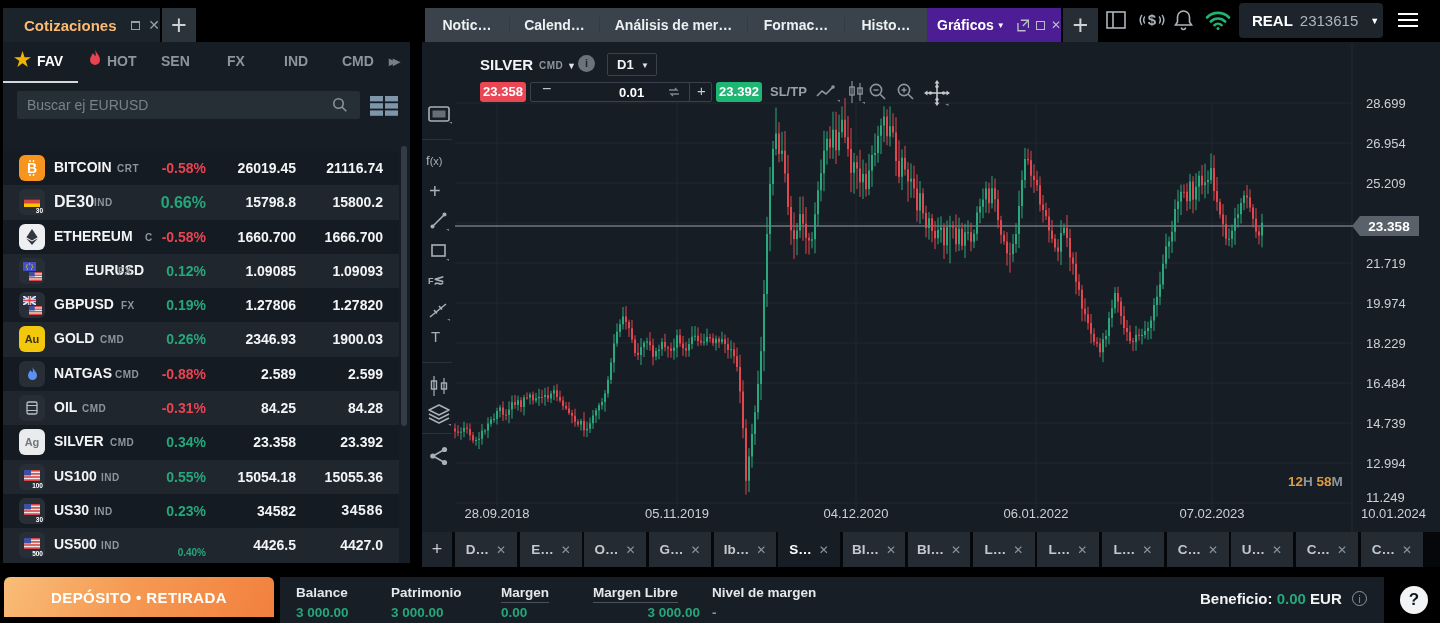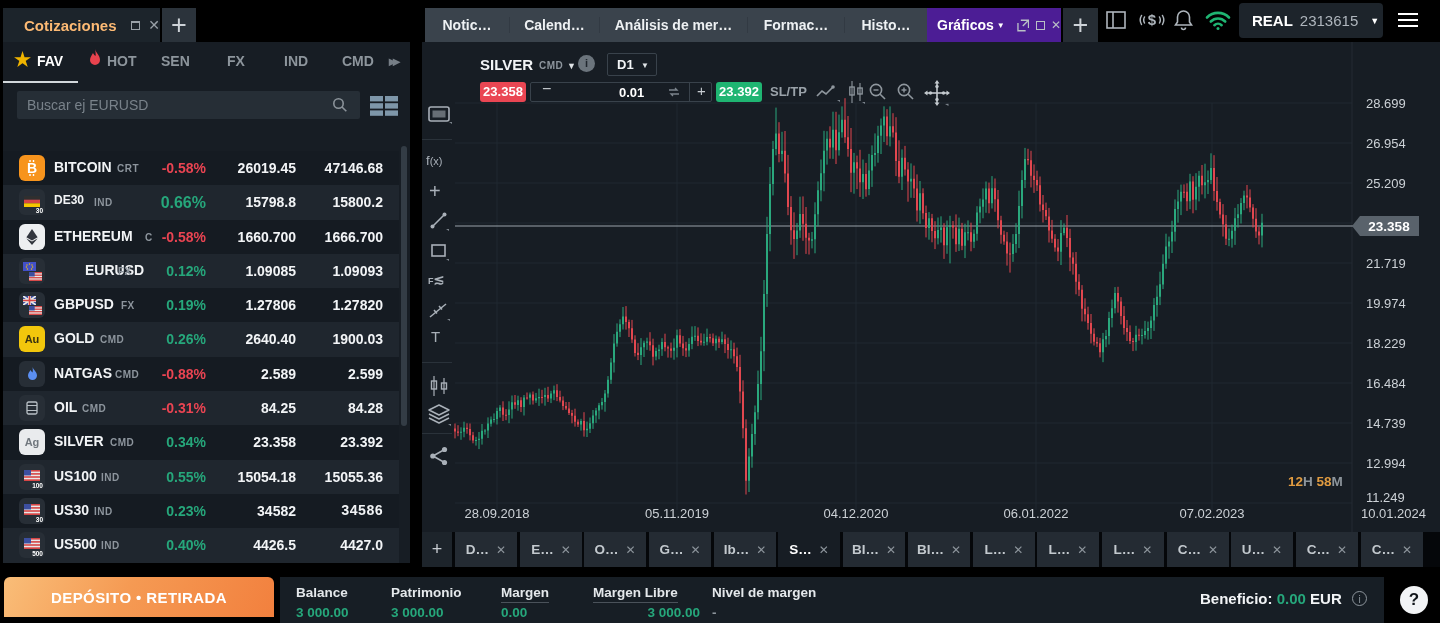--- a/index.html
+++ b/index.html
@@ -57,34 +57,34 @@
 <div style="width:26px;height:26px;border-radius:6px;position:absolute;left:16px;top:4px;background:#f7941d;display:flex;align-items:center;justify-content:center;">
           <svg width="14" height="16" viewBox="0 0 14 16">
             <text x="7" y="13" text-anchor="middle" font-size="14" font-weight="bold" fill="#fff" font-family="Liberation Sans">B</text>
             <path d="M5 0v2M8.5 0v2M5 14v2M8.5 14v2" stroke="#fff" stroke-width="1.4"></path>
           </svg>
         </div>
 <span style="position:absolute;left:51px;top:8px;font-size:14px;color:#f2f4f6;">BITCOIN</span>
 <span style="position:absolute;left:114px;top:12px;font-size:10px;color:#8d959d;letter-spacing:.5px;">CRT</span>
 <span class="r" style="position:absolute;left:203px;top:9px;font-size:14px;transform:translateX(-100%);">-0.58%</span>
 <span style="position:absolute;left:293px;top:9px;font-size:14px;color:#f2f4f6;transform:translateX(-100%);">26019.45</span>
-<span style="position:absolute;left:380px;top:9px;font-size:14px;color:#f2f4f6;transform:translateX(-100%);">47146.68</span>
+<span style="position:absolute;left:380px;top:9px;font-size:14px;color:#f2f4f6;transform:translateX(-100%);">21116.74</span>
 </div>
 <div style="position:relative;height:34.3px;background:#1f262e;font-weight:bold;">
 <div style="width:26px;height:26px;border-radius:6px;position:absolute;left:16px;top:4px;background:#272e36;">
           <div style="position:absolute;left:5px;top:7px;">
             <svg width="16" height="11" viewBox="0 0 16 11" style="display:block">
               <rect width="16" height="3.7" fill="#2f2f2f"></rect>
               <rect y="3.7" width="16" height="3.6" fill="#d64545"></rect>
               <rect y="7.3" width="16" height="3.7" fill="#f7c600"></rect>
             </svg>
           </div>
           <span style="position:absolute;right:2px;bottom:1px;font-size:6.5px;font-weight:bold;color:#fff;">30</span>
         </div>
-<span style="position:absolute;left:51px;top:8px;font-size:12px;color:#f2f4f6;">DE30</span>
+<span style="position:absolute;left:51px;top:8px;font-size:16px;color:#f2f4f6;">DE30</span>
 <span style="position:absolute;left:91px;top:12px;font-size:10px;color:#8d959d;letter-spacing:.5px;">IND</span>
 <span class="g" style="position:absolute;left:203px;top:9px;font-size:16px;transform:translateX(-100%);">0.66%</span>
 <span style="position:absolute;left:293px;top:9px;font-size:14px;color:#f2f4f6;transform:translateX(-100%);">15798.8</span>
 <span style="position:absolute;left:380px;top:9px;font-size:14px;color:#f2f4f6;transform:translateX(-100%);">15800.2</span>
 </div>
 <div style="position:relative;height:34.3px;background:#151b22;font-weight:bold;">
 <div style="width:26px;height:26px;border-radius:6px;position:absolute;left:16px;top:4px;background:#edeff1;display:flex;align-items:center;justify-content:center;">
           <svg width="12" height="16" viewBox="0 0 12 16">
             <path d="M6 0l5.6 8.2L6 11.4.4 8.2z" fill="#32363e"></path>
             <path d="M6 12.6l5.6-3.2L6 16 .4 9.4z" fill="#32363e"></path>
@@ -160,21 +160,21 @@
 <span style="position:absolute;left:293px;top:9px;font-size:14px;color:#f2f4f6;transform:translateX(-100%);">1.27806</span>
 <span style="position:absolute;left:380px;top:9px;font-size:14px;color:#f2f4f6;transform:translateX(-100%);">1.27820</span>
 </div>
 <div style="position:relative;height:34.3px;background:#1f262e;font-weight:bold;">
 <div style="width:26px;height:26px;border-radius:6px;position:absolute;left:16px;top:4px;background:#f2c70c;display:flex;align-items:center;justify-content:center;">
           <span style="font-size:11px;font-weight:bold;color:#3a3310;">Au</span>
         </div>
 <span style="position:absolute;left:51px;top:8px;font-size:14px;color:#f2f4f6;">GOLD</span>
 <span style="position:absolute;left:97px;top:12px;font-size:10px;color:#8d959d;letter-spacing:.5px;">CMD</span>
 <span class="g" style="position:absolute;left:203px;top:9px;font-size:14px;transform:translateX(-100%);">0.26%</span>
-<span style="position:absolute;left:293px;top:9px;font-size:14px;color:#f2f4f6;transform:translateX(-100%);">2640.40</span>
+<span style="position:absolute;left:293px;top:9px;font-size:14px;color:#f2f4f6;transform:translateX(-100%);">2346.93</span>
 <span style="position:absolute;left:380px;top:9px;font-size:14px;color:#f2f4f6;transform:translateX(-100%);">1900.03</span>
 </div>
 <div style="position:relative;height:34.3px;background:#151b22;font-weight:bold;">
 <div style="width:26px;height:26px;border-radius:6px;position:absolute;left:16px;top:4px;background:#272e36;display:flex;align-items:center;justify-content:center;">
           <svg width="11" height="14" viewBox="0 0 11 14">
             <path d="M5.5 0C6.3 3 10 4.7 10 8.5a4.5 4.5 0 0 1-9 0C1 6.2 2.6 4.7 3.6 3c.5 1.3 1.2 1.8 1.9 2.4C6 3.8 5.8 1.9 5.5 0z" fill="#5b8ff2"></path>
           </svg>
         </div>
 <span style="position:absolute;left:51px;top:8px;font-size:14px;color:#f2f4f6;">NATGAS</span>
 <span style="position:absolute;left:112px;top:12px;font-size:10px;color:#8d959d;letter-spacing:.5px;">CMD</span>
@@ -260,21 +260,21 @@
                 <rect y="6.2" width="16" height="1.6"></rect>
                 <rect y="9.3" width="16" height="1.7"></rect>
               </g>
 <rect width="7" height="5.5" fill="#3c4fa0"></rect>
             </svg>
           </div>
           <span style="position:absolute;right:2px;bottom:1px;font-size:6.5px;font-weight:bold;color:#fff;">500</span>
         </div>
 <span style="position:absolute;left:51px;top:8px;font-size:14px;color:#f2f4f6;">US500</span>
 <span style="position:absolute;left:98px;top:12px;font-size:10px;color:#8d959d;letter-spacing:.5px;">IND</span>
-<span class="g" style="position:absolute;left:203px;top:9px;font-size:14px;transform:translateX(-100%);">0.40%</span>
+<span class="g" style="position:absolute;left:203px;top:19px;font-size:10px;transform:translateX(-100%);">0.40%</span>
 <span style="position:absolute;left:293px;top:9px;font-size:14px;color:#f2f4f6;transform:translateX(-100%);">4426.5</span>
 <span style="position:absolute;left:380px;top:9px;font-size:14px;color:#f2f4f6;transform:translateX(-100%);">4427.0</span>
 </div>
     </div>
 
   <div class="abs" style="left:398px;top:104px;width:6px;height:280px;background:#333c45;border-radius:3px;"></div>
 </div>
 
 <div class="abs" style="left:425px;top:8px;width:502px;height:34px;background:#3a434c;display:flex;align-items:center;font-size:14px;font-weight:bold;color:#eef1f3;">
   <div style="width:85px;text-align:center;border-right:1px solid #323a43;">Notic…</div>

